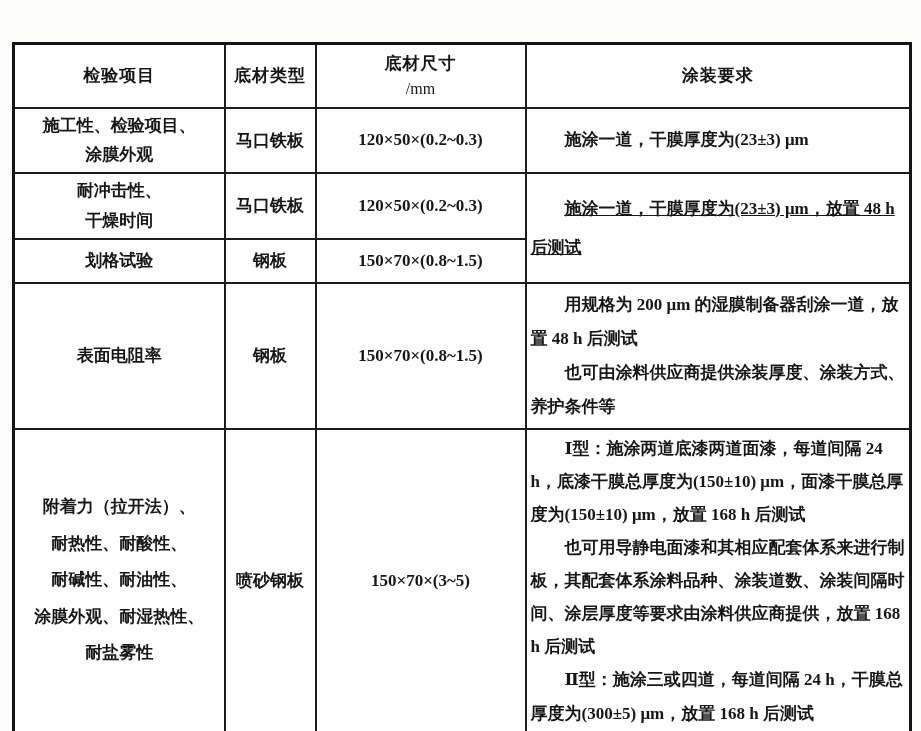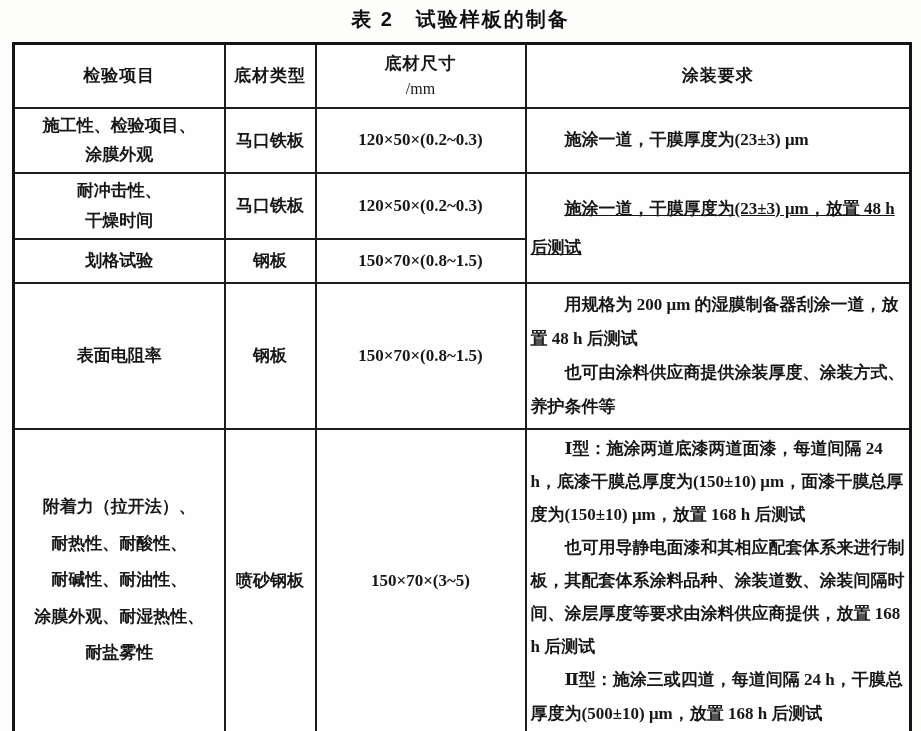--- a/index.html
+++ b/index.html
@@ -82,21 +82,20 @@
   tr.tr2 { height: 63px; }
   tr.tr3 { height: 44px; }
   tr.tr4 { height: 146px; }
   tr.tr5 { height: 298px; }
 </style>
 </head>
 <body>
 
 <div class="page">
 
-  <div class="doc-title">表 2　试验样板的制备</div>
 
   <table class="spec">
     <colgroup>
       <col style="width:211px">
       <col style="width:91px">
       <col style="width:210px">
       <col style="width:385px">
     </colgroup>
     <thead>
       <tr class="trh">
@@ -160,19 +159,19 @@
           <span class="ln">耐热性、耐酸性、</span>
           <span class="ln">耐碱性、耐油性、</span>
           <span class="ln">涂膜外观、耐湿热性、</span>
           <span class="ln">耐盐雾性</span>
         </td>
         <td class="c-center">喷砂钢板</td>
         <td class="c-center">150×70×(3~5)</td>
         <td class="c-req c-req-tall">
           <p>Ⅰ型：施涂两道底漆两道面漆，每道间隔 24 h，底漆干膜总厚度为(150±10) μm，面漆干膜总厚度为(150±10) μm，放置 168 h 后测试</p>
           <p>也可用导静电面漆和其相应配套体系来进行制板，其配套体系涂料品种、涂装道数、涂装间隔时间、涂层厚度等要求由涂料供应商提供，放置 168 h 后测试</p>
-          <p>Ⅱ型：施涂三或四道，每道间隔 24 h，干膜总厚度为(500±10) μm，放置 168 h 后测试</p>
+          <p>Ⅱ型：施涂三或四道，每道间隔 24 h，干膜总厚度为(300±5) μm，放置 168 h 后测试</p>
         </td>
       </tr>
     </tbody>
   </table>
 
 </div>
 
 </body></html>

